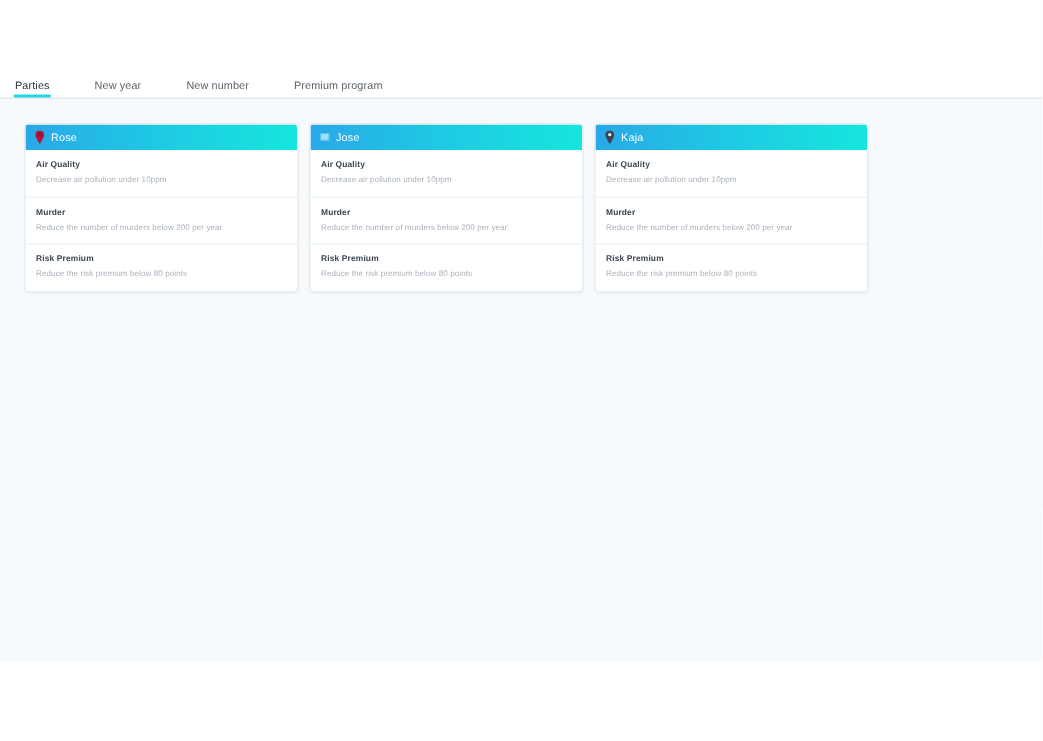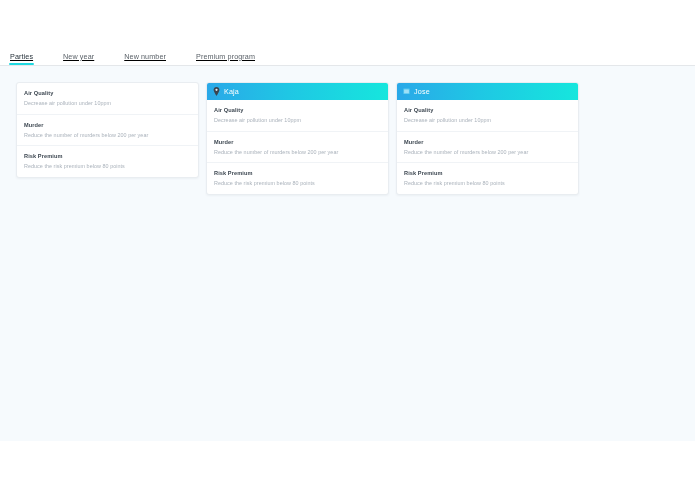--- a/index.html
+++ b/index.html
@@ -33,21 +33,20 @@
   
   .tabbar {
     height: 22px;
     flex: 0 0 auto;
     background: #ffffff;
     border-bottom: 1px solid #e4e7ea;
     display: flex;
     align-items: flex-end;
     padding: 0 0 0 10px;
     box-sizing: border-box;
-    text-decoration: underline;
   }
   .tab {
     position: relative;
     font-size: 7.2px;
     line-height: 1;
     color: #5a6168;
     padding: 0 0 5px 0;
     margin-right: 30px;
     white-space: nowrap;
     cursor: pointer;
@@ -166,20 +165,51 @@
     </div>
     <div class="tab">
       <span>Premium program</span>
     </div>
   </div>
 
   <div class="canvas">
     <div class="cards">
 
       <div class="card">
+        <div class="card-header">
+          <svg class="party-icon" viewBox="0 0 7 9">
+            <path d="M3.5 0C1.8 0 .6 1.2.6 2.8c0 2 2.9 6.2 2.9 6.2s2.9-4.2 2.9-6.2C6.4 1.2 5.2 0 3.5 0z" fill="#b3153a"></path>
+            <circle cx="3.5" cy="2.8" r="1.1" fill="#8d0f2c"></circle>
+          </svg>
+          <span class="card-header-title">Rose</span>
+        </div>
+        <div class="card-body">
+          <div class="goal-row">
+            <div class="goal-title">Air Quality</div>
+            <div class="goal-desc">Decrease air pollution under 10ppm</div>
+          </div>
+          <div class="goal-row">
+            <div class="goal-title">Murder</div>
+            <div class="goal-desc">Reduce the number of murders below 200 per year</div>
+          </div>
+          <div class="goal-row">
+            <div class="goal-title">Risk Premium</div>
+            <div class="goal-desc">Reduce the risk premium below 80 points</div>
+          </div>
+        </div>
+      </div>
+
+      <div class="card">
+        <div class="card-header">
+          <svg class="party-icon" viewBox="0 0 7 9">
+            <rect x="0.3" y="1.6" width="6.4" height="5.4" rx="0.4" fill="#57c6ef"></rect>
+            <rect x="1.1" y="2.4" width="4.8" height="3.8" rx="0.3" fill="#9fe0f6"></rect>
+          </svg>
+          <span class="card-header-title">Jose</span>
+        </div>
         <div class="card-body">
           <div class="goal-row">
             <div class="goal-title">Air Quality</div>
             <div class="goal-desc">Decrease air pollution under 10ppm</div>
           </div>
           <div class="goal-row">
             <div class="goal-title">Murder</div>
             <div class="goal-desc">Reduce the number of murders below 200 per year</div>
           </div>
           <div class="goal-row">
@@ -206,42 +236,18 @@
             <div class="goal-title">Murder</div>
             <div class="goal-desc">Reduce the number of murders below 200 per year</div>
           </div>
           <div class="goal-row">
             <div class="goal-title">Risk Premium</div>
             <div class="goal-desc">Reduce the risk premium below 80 points</div>
           </div>
         </div>
       </div>
 
-      <div class="card">
-        <div class="card-header">
-          <svg class="party-icon" viewBox="0 0 7 9">
-            <rect x="0.3" y="1.6" width="6.4" height="5.4" rx="0.4" fill="#57c6ef"></rect>
-            <rect x="1.1" y="2.4" width="4.8" height="3.8" rx="0.3" fill="#9fe0f6"></rect>
-          </svg>
-          <span class="card-header-title">Jose</span>
-        </div>
-        <div class="card-body">
-          <div class="goal-row">
-            <div class="goal-title">Air Quality</div>
-            <div class="goal-desc">Decrease air pollution under 10ppm</div>
-          </div>
-          <div class="goal-row">
-            <div class="goal-title">Murder</div>
-            <div class="goal-desc">Reduce the number of murders below 200 per year</div>
-          </div>
-          <div class="goal-row">
-            <div class="goal-title">Risk Premium</div>
-            <div class="goal-desc">Reduce the risk premium below 80 points</div>
-          </div>
-        </div>
-      </div>
-
     </div>
   </div>
 
   <div class="footer-blank"></div>
 
 </div>
 
 </body></html>

